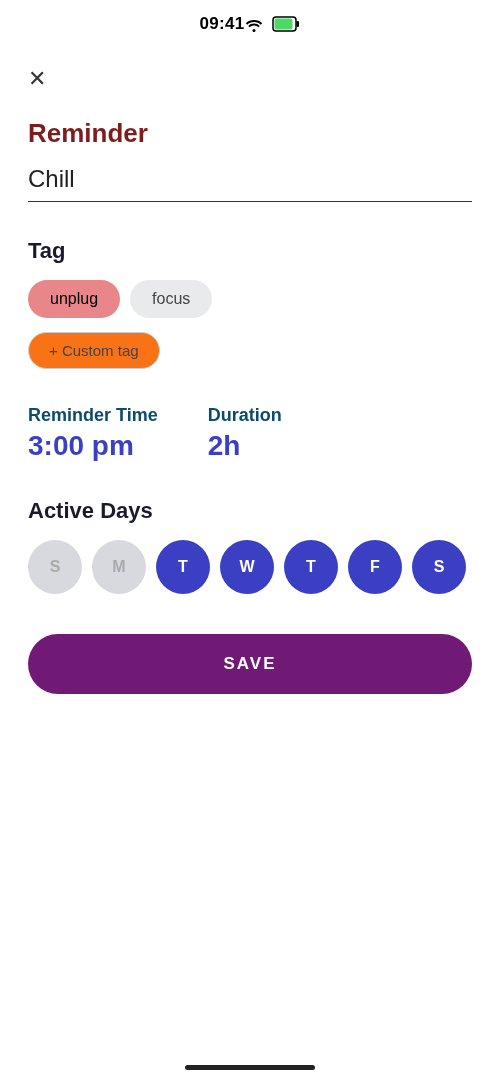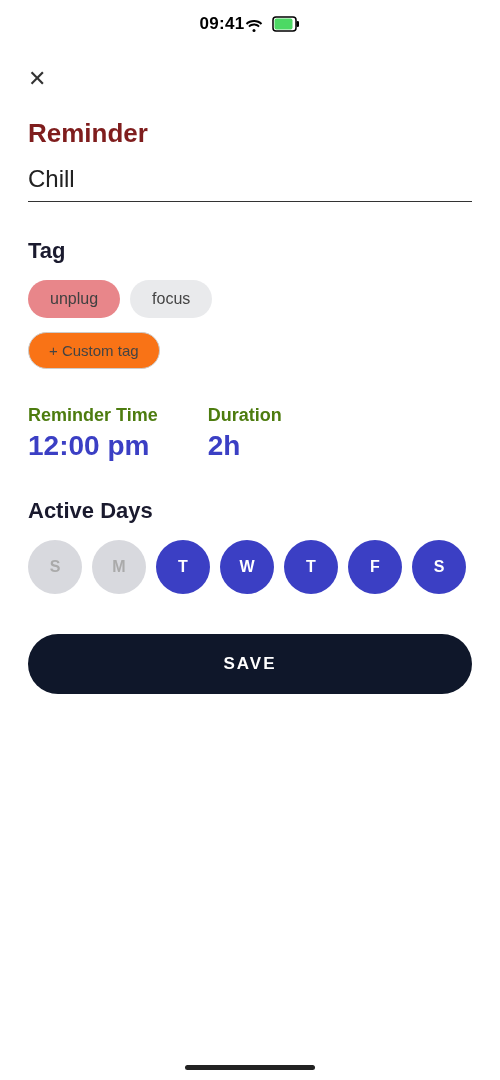--- a/index.html
+++ b/index.html
@@ -109,21 +109,21 @@
       border: none;
       background: #e9eaec;
       color: #444;
       font-size: 16px;
       cursor: pointer;
       font-family: inherit;
     }
 
     .tag-chip.active {
       background: #e8868a;
-      color: #404040;
+      color: #000000;
     }
 
     .custom-tag-btn {
       background: #f97316;
       border: 1.5px solid #ccc;
       border-radius: 50px;
       padding: 9px 20px;
       font-size: 15px;
       color: #444;
       cursor: pointer;
@@ -135,21 +135,21 @@
       display: flex;
       gap: 50px;
       margin-bottom: 36px;
     }
 
     .time-block {}
 
     .block-label {
       font-size: 18px;
       font-weight: 700;
-      color: #4d7c0f;
+      color: #0c4a6e;
       margin-bottom: 4px;
     }
 
     .block-value {
       font-size: 28px;
       font-weight: 700;
       color: #3b3fc4;
     }
 
     
@@ -188,21 +188,21 @@
     .day-circle.active {
       background: #3b3fc4;
       color: #fff;
     }
 
     
     .save-btn {
       display: block;
       width: 100%;
       padding: 20px;
-      background: #0f172a;
+      background: #701a75;
       border: none;
       border-radius: 50px;
       color: #fff;
       font-size: 17px;
       font-weight: 700;
       letter-spacing: 2px;
       cursor: pointer;
       font-family: inherit;
       margin-bottom: 40px;
     }
@@ -258,21 +258,21 @@
     <div class="tag-chips">
       <button class="tag-chip active">unplug</button>
       <button class="tag-chip">focus</button>
     </div>
     <button class="custom-tag-btn">+ Custom tag</button>
   </div>
 
   <div class="time-duration-row">
     <div class="time-block">
       <div class="block-label">Reminder Time</div>
-      <div class="block-value">12:00 pm</div>
+      <div class="block-value">3:00 pm</div>
     </div>
     <div class="time-block">
       <div class="block-label">Duration</div>
       <div class="block-value">2h</div>
     </div>
   </div>
 
   <div class="days-section">
     <div class="days-label">Active Days</div>
     <div class="days-row">

